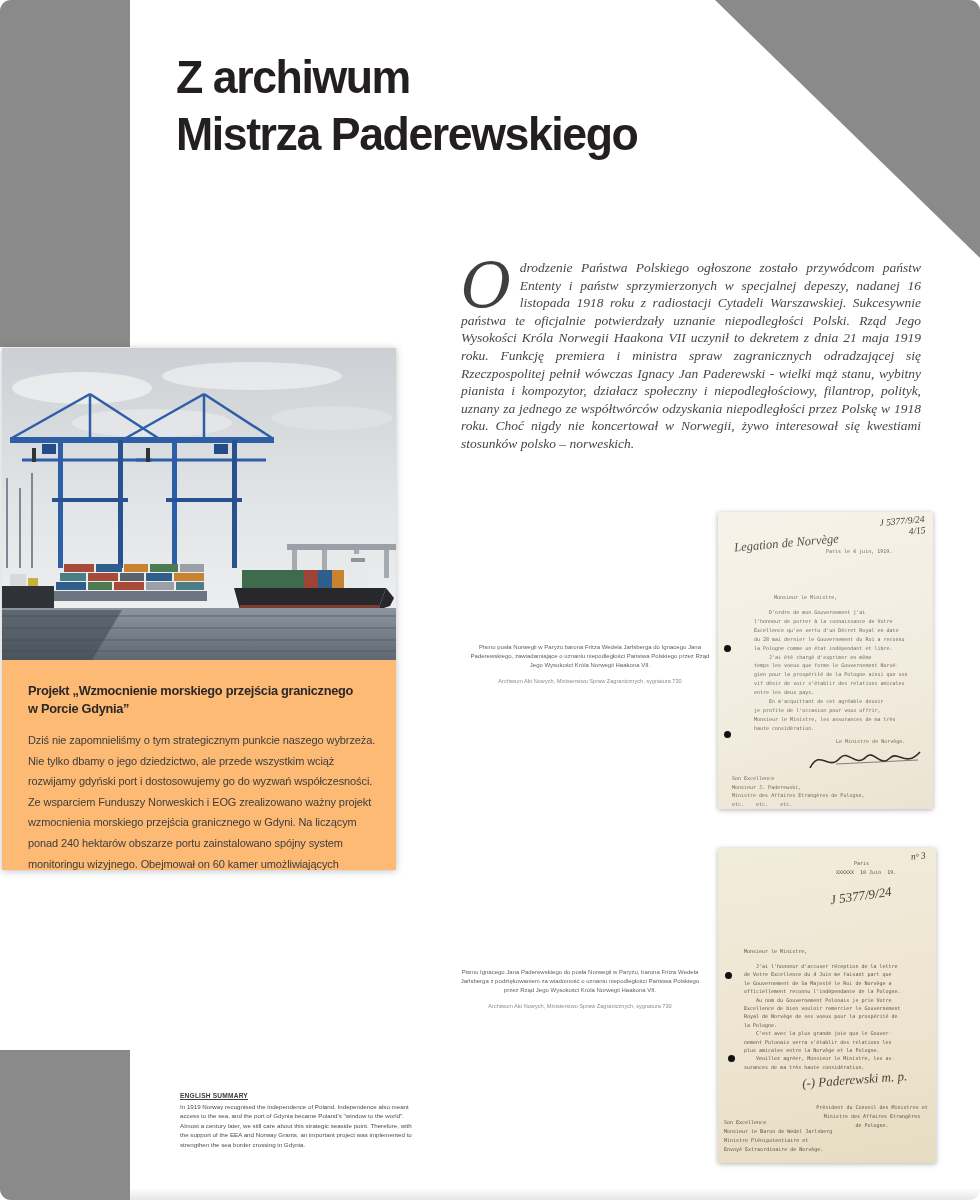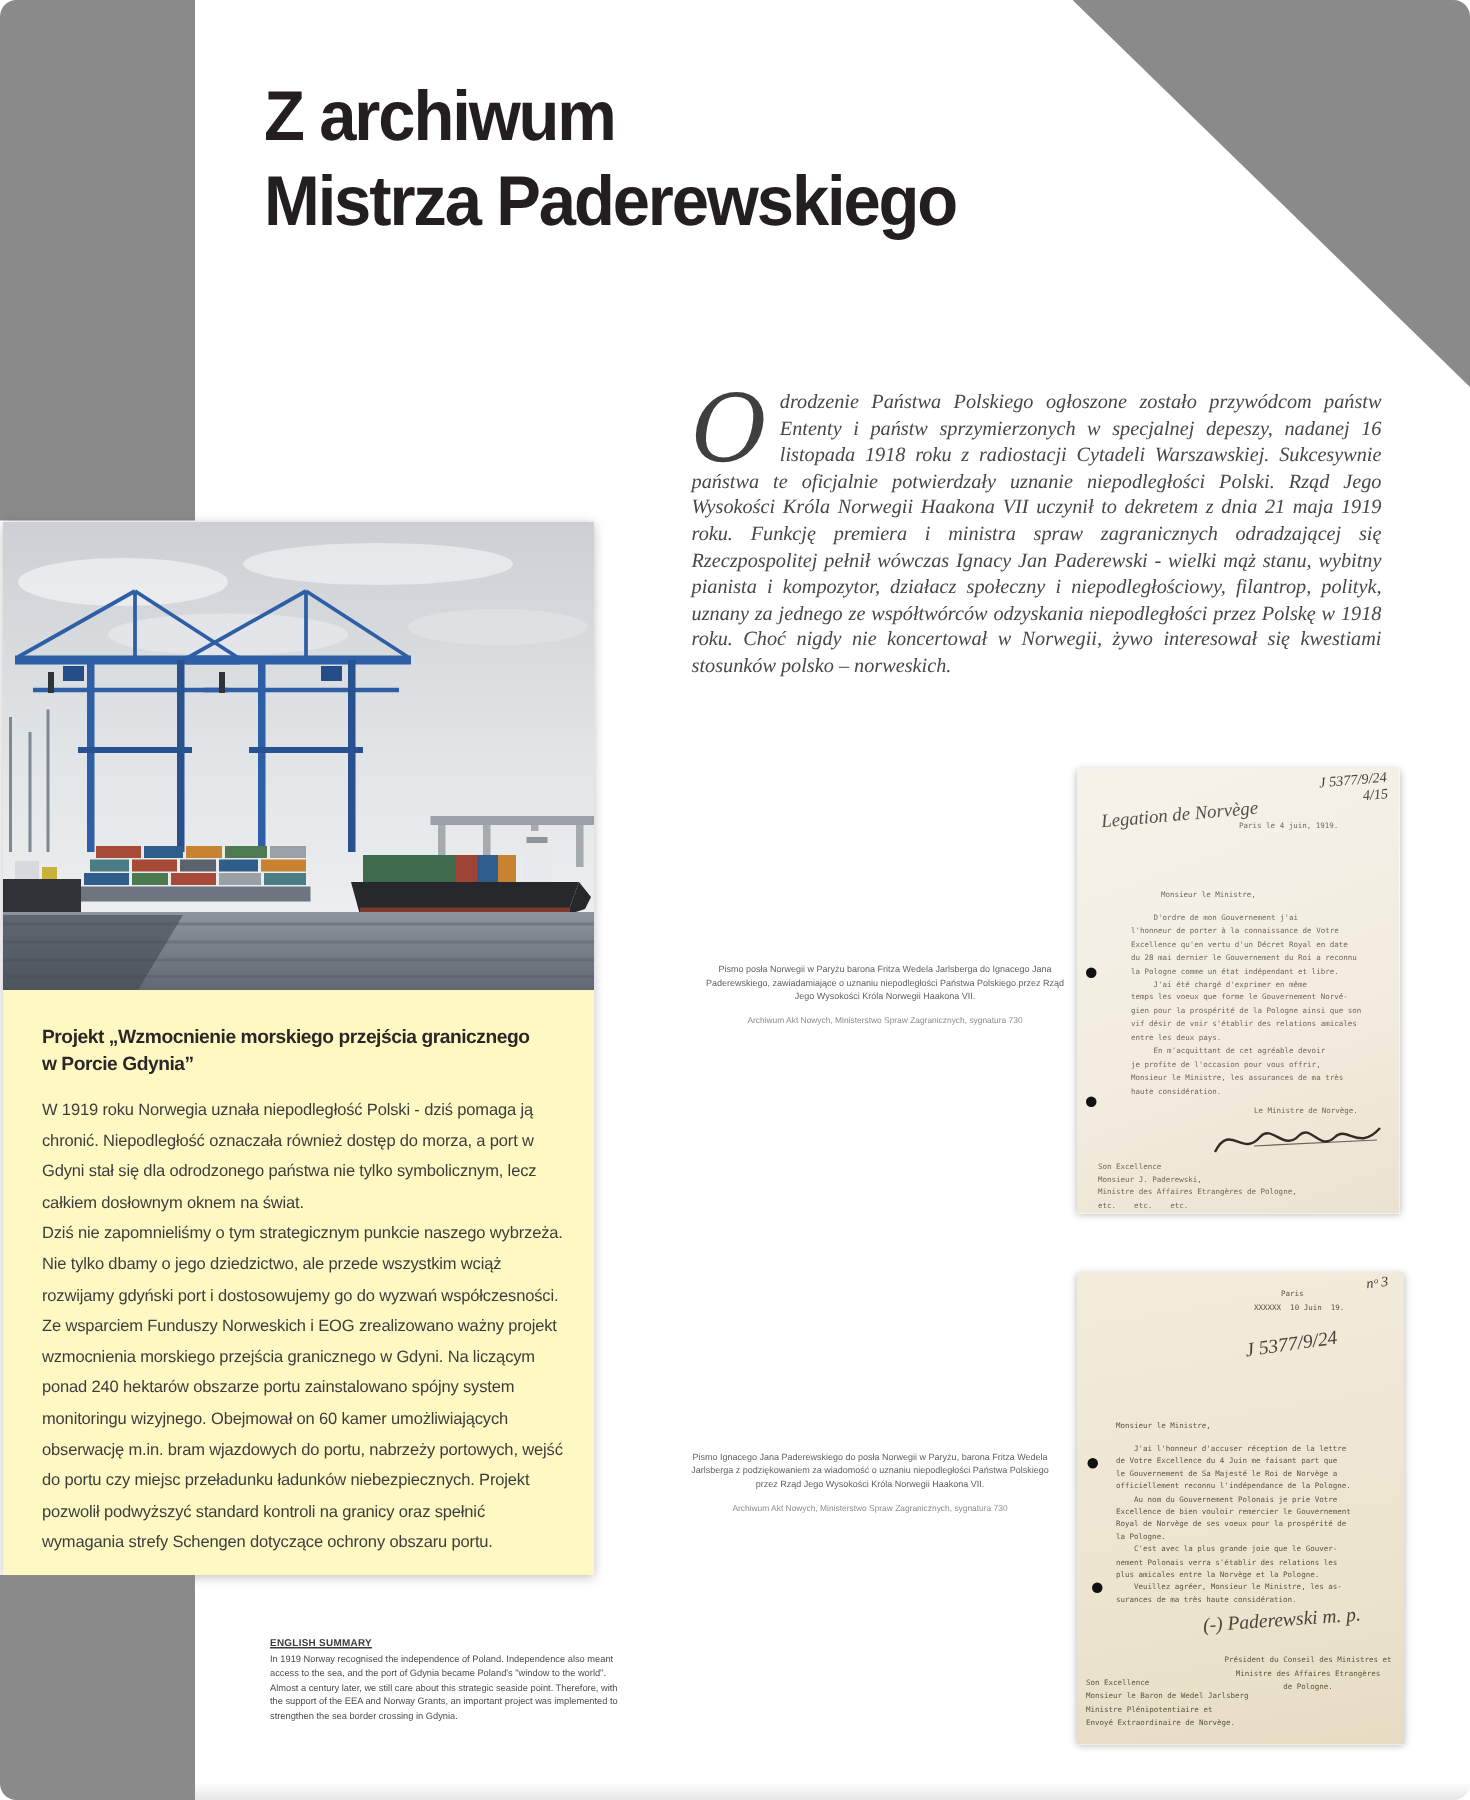--- a/index.html
+++ b/index.html
@@ -20,21 +20,21 @@
             transform:scaleX(0.95);transform-origin:left top;}
 
   
   .lead{position:absolute;left:461px;top:259px;width:460px;
         font-family:"Liberation Serif",serif;font-style:italic;
         font-size:13.5px;line-height:17.6px;color:#474747;text-align:justify;}
   .lead .dropcap{float:left;font-size:62px;line-height:46px;padding:4px 8px 0 0;
         font-style:italic;color:#3f3f3f;font-family:"DejaVu Serif",serif;}
 
   
-  .card{position:absolute;left:2px;top:348px;width:394px;height:702px;background:#fef9c3;
+  .card{position:absolute;left:2px;top:348px;width:394px;height:522px;background:#fdba74;
         box-shadow:0 1px 7px rgba(0,0,0,.25);overflow:hidden;z-index:2;}
   .photo{display:block;width:394px;height:312px;}
   .article-heading{margin:22px 26px 0 26px;font-size:12.8px;font-weight:bold;color:#2b2727;
         line-height:18px;letter-spacing:-0.3px;white-space:pre-line;}
   .article-body{margin:12px 26px 0 26px;width:350px;font-size:11px;line-height:20.6px;
         color:#3d3d3d;letter-spacing:-0.1px;}
 
   
   .caption{position:absolute;width:240px;text-align:center;color:#5f5f5f;
            font-size:6px;line-height:9px;}
@@ -178,21 +178,20 @@
       <g>
         <rect x="0" y="260" width="394" height="52" fill="url(#water)"></rect>
         <path d="M0 268 H394 M0 280 H394 M0 292 H394 M0 303 H394" stroke="#4d5661" stroke-width="2" opacity="0.35"></path>
         <path d="M0 262 L120 262 L90 312 L0 312 Z" fill="#3c434c" opacity="0.55"></path>
       </g>
     </svg>
 
     <div class="article-heading">Projekt „Wzmocnienie morskiego przejścia granicznego
 w Porcie Gdynia”</div>
     <div class="article-body">
-      <div>W 1919 roku Norwegia uznała niepodległość Polski - dziś pomaga ją chronić. Niepodległość oznaczała również dostęp do morza, a port w Gdyni stał się dla odrodzonego państwa nie tylko symbolicznym, lecz całkiem dosłownym oknem na świat.</div>
       <div>Dziś nie zapomnieliśmy o tym strategicznym punkcie naszego wybrzeża. Nie tylko dbamy o jego dziedzictwo, ale przede wszystkim wciąż rozwijamy gdyński port i dostosowujemy go do wyzwań współczesności. Ze wsparciem Funduszy Norweskich i EOG zrealizowano ważny projekt wzmocnienia morskiego przejścia granicznego w Gdyni. Na liczącym ponad 240 hektarów obszarze portu zainstalowano spójny system monitoringu wizyjnego. Obejmował on 60 kamer umożliwiających obserwację m.in. bram wjazdowych do portu, nabrzeży portowych, wejść do portu czy miejsc przeładunku ładunków niebezpiecznych. Projekt pozwolił podwyższyć standard kontroli na granicy oraz spełnić wymagania strefy Schengen dotyczące ochrony obszaru portu.</div>
     </div>
   </div>
 
   <div class="caption cap1">
     <div>Pismo posła Norwegii w Paryżu barona Fritza Wedela Jarlsberga do Ignacego Jana Paderewskiego, zawiadamiające o uznaniu niepodległości Państwa Polskiego przez Rząd Jego Wysokości Króla Norwegii Haakona VII.</div>
     <div class="credit">Archiwum Akt Nowych, Ministerstwo Spraw Zagranicznych, sygnatura 730</div>
   </div>
 
   <div class="letter letter1">

